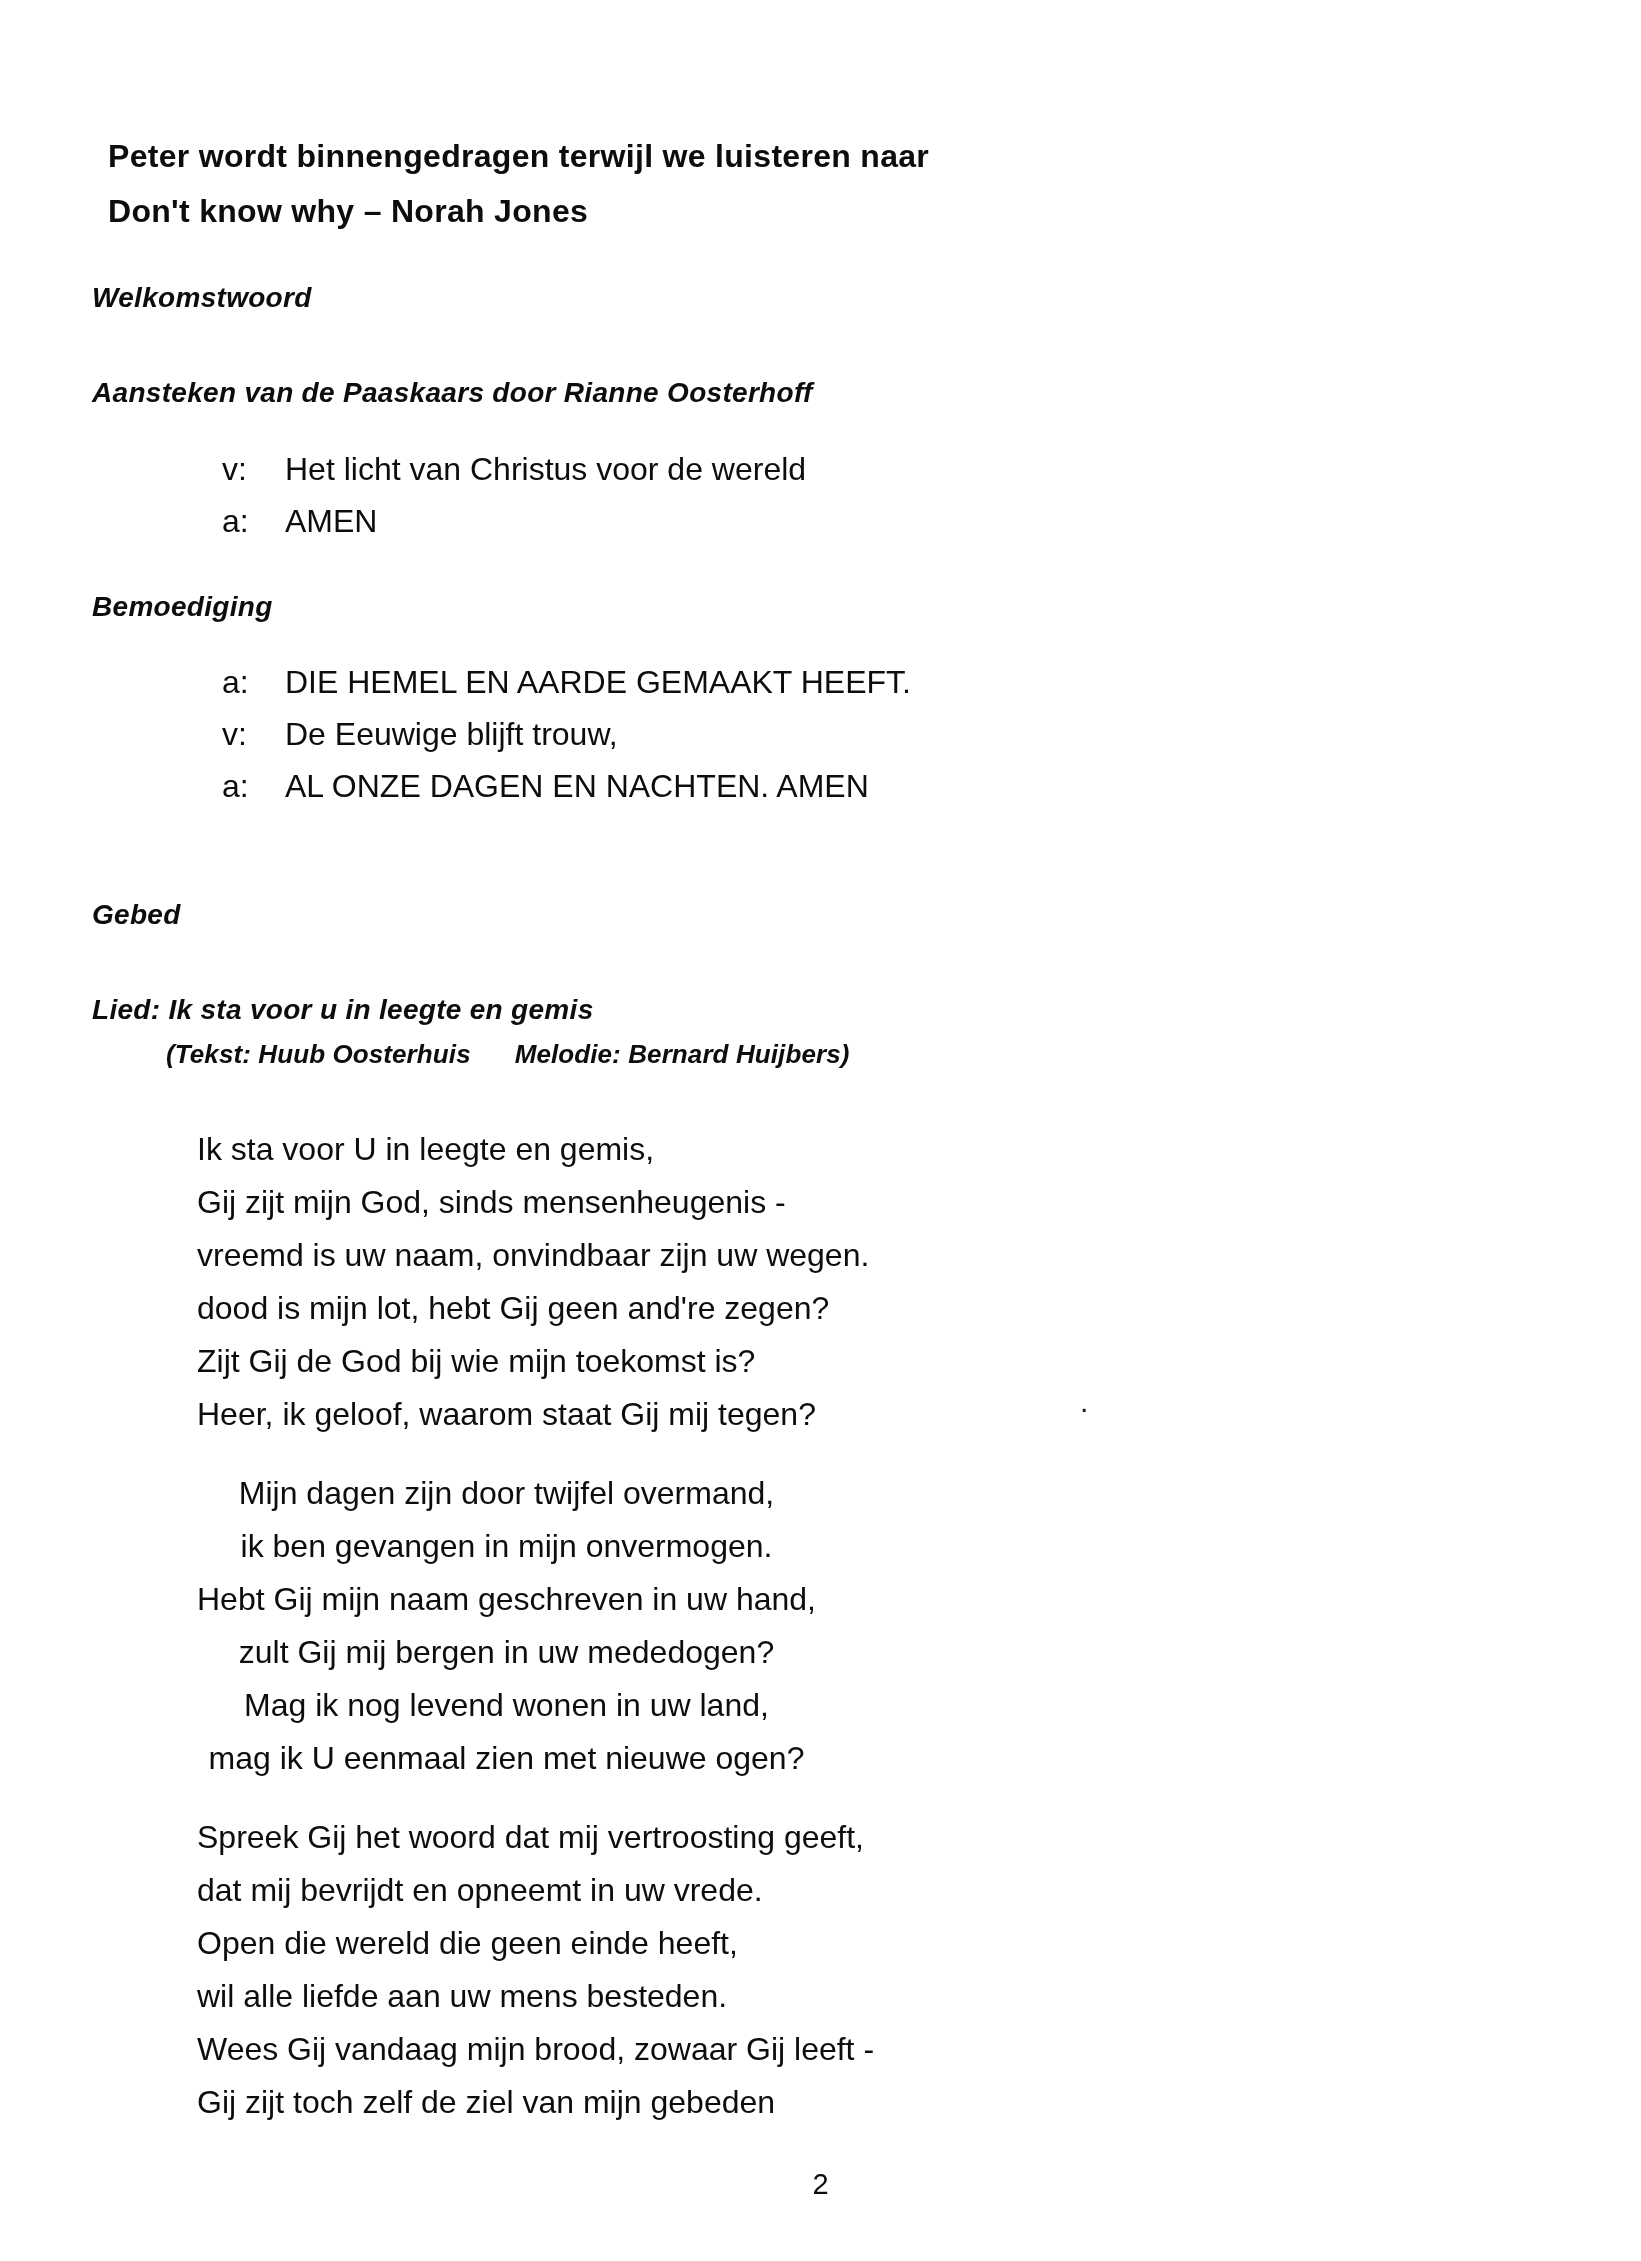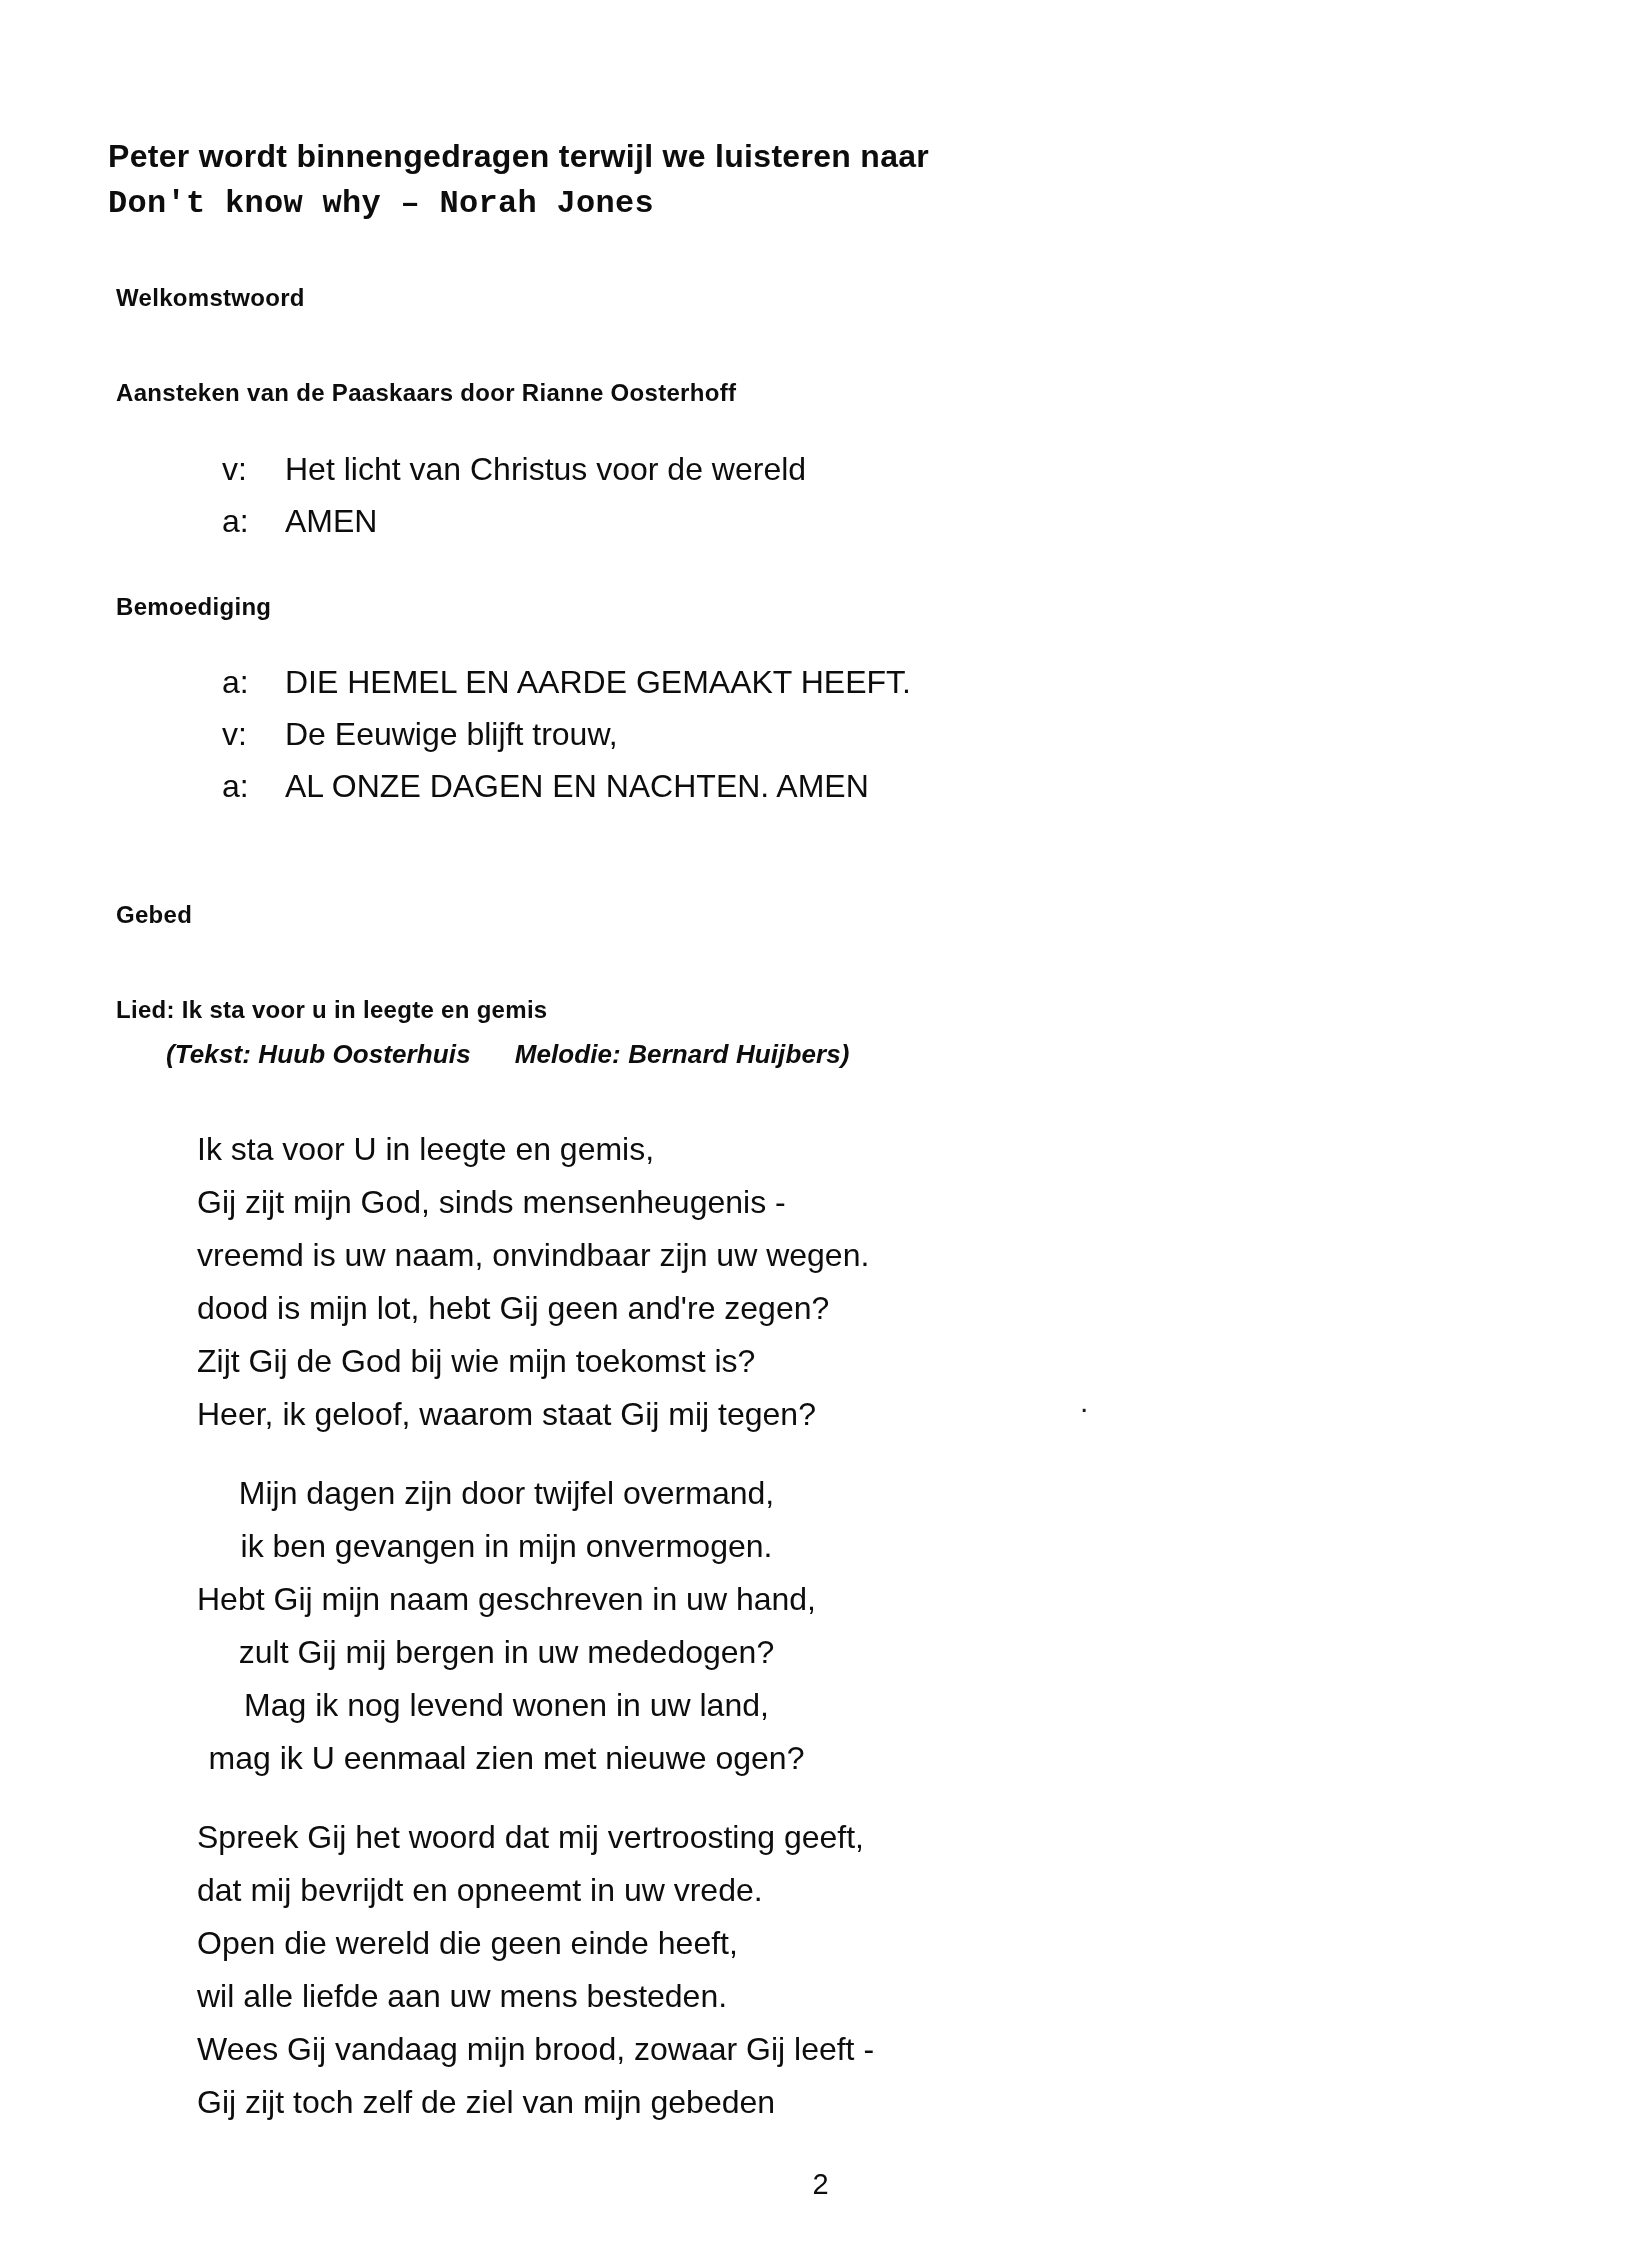--- a/index.html
+++ b/index.html
@@ -22,25 +22,26 @@
 
   
 
   .block {
     position: absolute;
     white-space: pre;
   }
 
   
   .heading {
-    left: 116px;
-    font-size: 24px;
+    left: 92px;
+    font-size: 28px;
     font-weight: bold;
     line-height: 44px;
     letter-spacing: 0.3px;
+    font-style: italic;
   }
 
   
   .intro {
     left: 108px;
     font-size: 32px;
     font-weight: bold;
     line-height: 47px;
     letter-spacing: 0.3px;
   }
@@ -109,21 +110,21 @@
     -webkit-font-smoothing: antialiased;
   }
 </style>
 </head>
 <body>
 
 <div class="page">
 
   <div class="block intro" style="top: 133px;">Peter wordt binnengedragen terwijl we luisteren naar</div>
 
-  <div class="block intro" style="top: 180px; font-family: Liberation Mono, monospace;">Don't know why – Norah Jones</div>
+  <div class="block intro" style="top: 188px;">Don't know why – Norah Jones</div>
 
   <div class="block heading" style="top: 276px;">Welkomstwoord</div>
 
   <div class="block heading" style="top: 371px;">Aansteken van de Paaskaars door Rianne Oosterhoff</div>
 
   <div class="resp-group" style="top: 443px;">
     <span class="resp-line"><span class="resp-marker">v:</span><span>Het licht van Christus voor de wereld</span></span>
     <span class="resp-line"><span class="resp-marker">a:</span><span>AMEN</span></span>
   </div>
 

